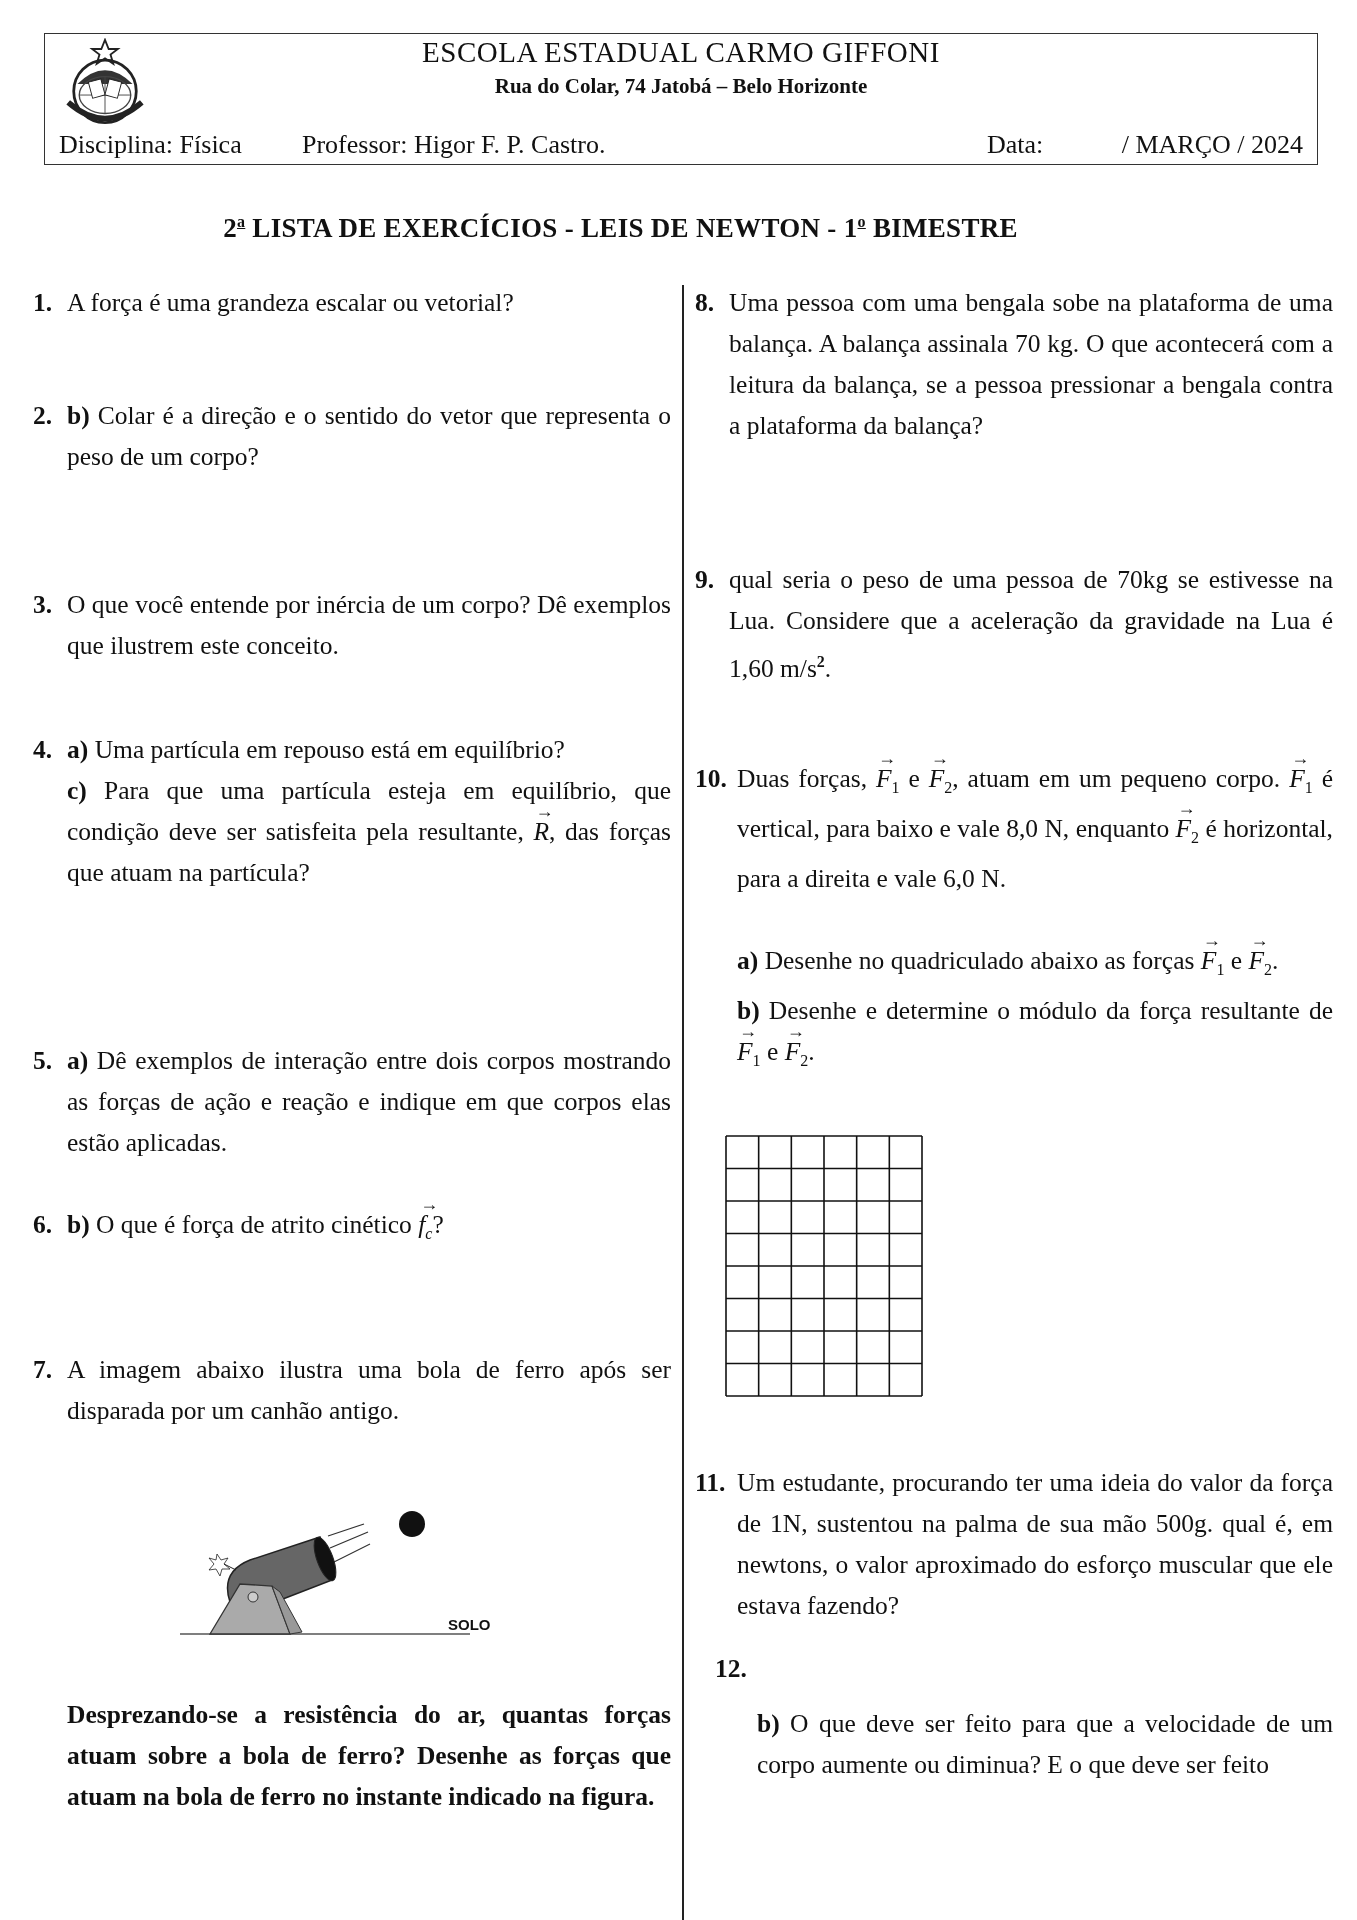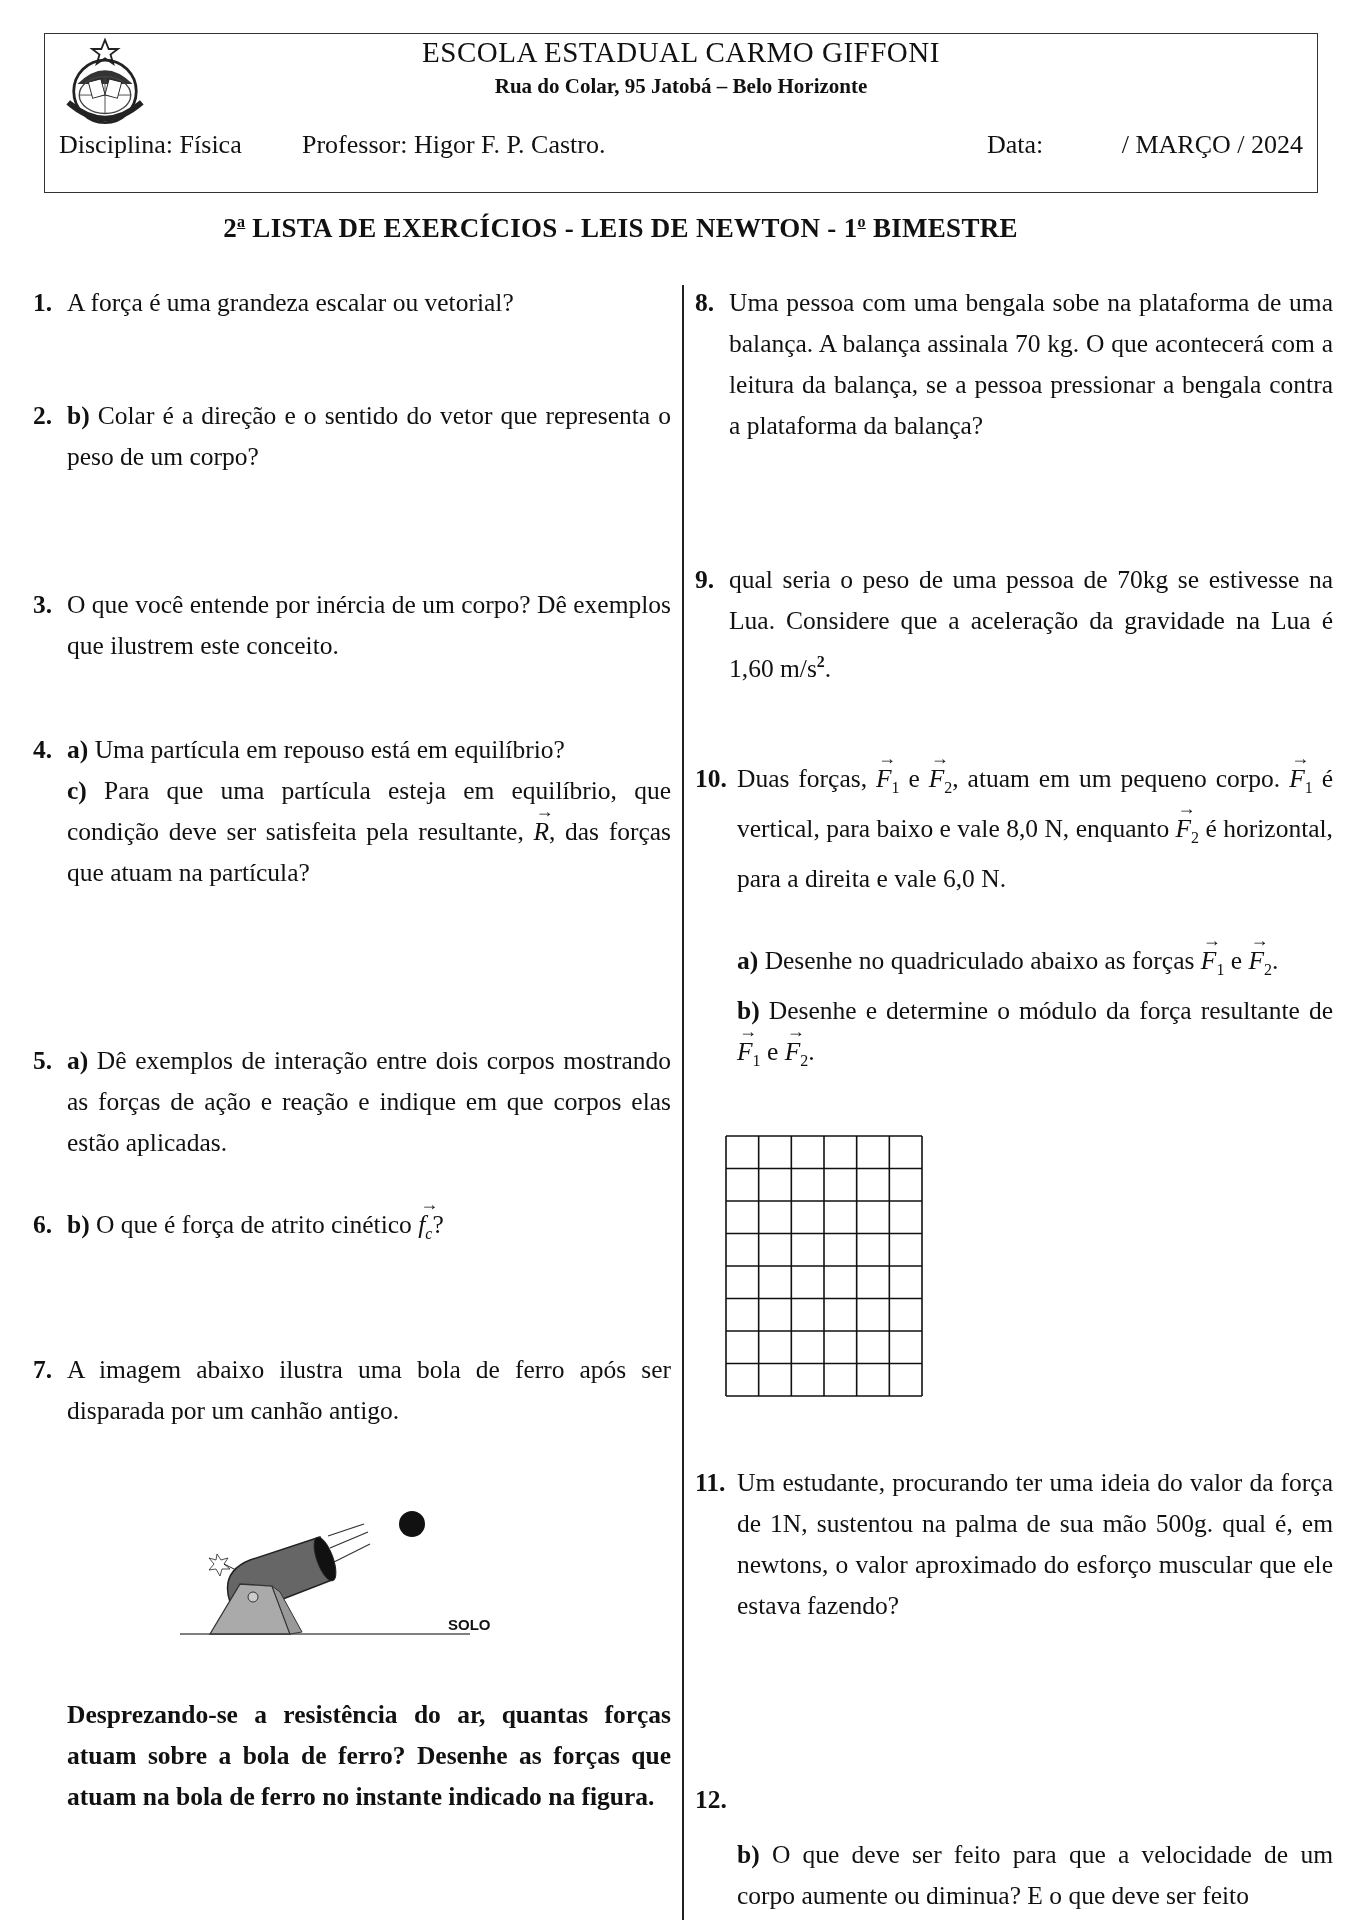--- a/index.html
+++ b/index.html
@@ -4,21 +4,21 @@
 <style>
   html, body { margin: 0; padding: 0; background: #ffffff; }
   body {
     width: 1357px; height: 1920px; position: relative; overflow: hidden;
     font-family: "DejaVu Serif", "Liberation Serif", serif;
     color: #111;
   }
 
   
   .header-box {
-    position: absolute; left: 44px; top: 33px; width: 1274px; height: 160px;
+    position: absolute; left: 44px; top: 33px; width: 1274px; height: 132px;
     border: 1.5px solid #333; box-sizing: border-box;
   }
   .logo { position: absolute; left: 14px; top: 4px; width: 92px; height: 92px; }
   .school-name {
     position: absolute; left: 0; right: 0; top: 2px; text-align: center;
     font-family: "Liberation Serif", serif; font-size: 29px; letter-spacing: 0.5px;
   }
   .school-address {
     position: absolute; left: 0; right: 0; top: 40px; text-align: center;
     font-family: "Liberation Serif", serif; font-weight: bold; font-size: 21px;
@@ -74,21 +74,21 @@
     <circle cx="50" cy="58" r="34" fill="none" stroke="#222" stroke-width="3"></circle>
     <path d="M20 50 Q50 20 80 50" fill="#333"></path>
     <ellipse cx="50" cy="62" rx="28" ry="20" fill="none" stroke="#444" stroke-width="1.5"></ellipse>
     <line x1="22" y1="62" x2="78" y2="62" stroke="#444" stroke-width="1"></line>
     <line x1="50" y1="42" x2="50" y2="82" stroke="#444" stroke-width="1"></line>
     <rect x="34" y="46" width="14" height="18" fill="#fff" stroke="#222" transform="rotate(-15 41 55)"></rect>
     <rect x="52" y="46" width="14" height="18" fill="#fff" stroke="#222" transform="rotate(15 59 55)"></rect>
     <path d="M10 70 Q50 105 90 70" fill="none" stroke="#222" stroke-width="6"></path>
   </svg>
   <div class="school-name">ESCOLA ESTADUAL CARMO GIFFONI</div>
-  <div class="school-address">Rua do Colar, 95 Jatobá – Belo Horizonte</div>
+  <div class="school-address">Rua do Colar, 74 Jatobá – Belo Horizonte</div>
   <div class="meta-row">
     <span class="disc">Disciplina: Física</span>
     <span class="prof">Professor: Higor F. P. Castro.</span>
     <span class="date-label">Data:</span>
     <span class="date-value">/ MARÇO / 2024</span>
   </div>
 </div>
 
 <div class="list-title"><span>2</span><sup>a</sup><span> LISTA DE EXERCÍCIOS - LEIS DE NEWTON - 1</span><sup>o</sup><span> BIMESTRE</span></div>
 
@@ -203,19 +203,19 @@
       <line y1="196" y2="196" x1="1" x2="197" stroke="#111" stroke-width="1.6"></line>
       <line y1="228.5" y2="228.5" x1="1" x2="197" stroke="#111" stroke-width="1.6"></line>
       <line y1="261" y2="261" x1="1" x2="197" stroke="#111" stroke-width="1.6"></line>
     </svg>
 
   <div class="q" style="top:1180px;">
     <span class="num">11.</span>
     <div class="body wide">Um estudante, procurando ter uma ideia do valor da força de 1N, sustentou na palma de sua mão 500g. qual é, em newtons, o valor aproximado do esforço muscular que ele estava fazendo?</div>
   </div>
 
-  <div class="q" style="top:1497px;">
+  <div class="q" style="top:1366px;margin-left:20px;">
     <span class="num">12.</span>
     <div class="body wide">
       <div class="sub" style="margin-top:55px;"><b>b)</b><span> O que deve ser feito para que a velocidade de um corpo aumente ou diminua? E o que deve ser feito</span></div>
     </div>
   </div>
 </div>
 
 </body></html>

